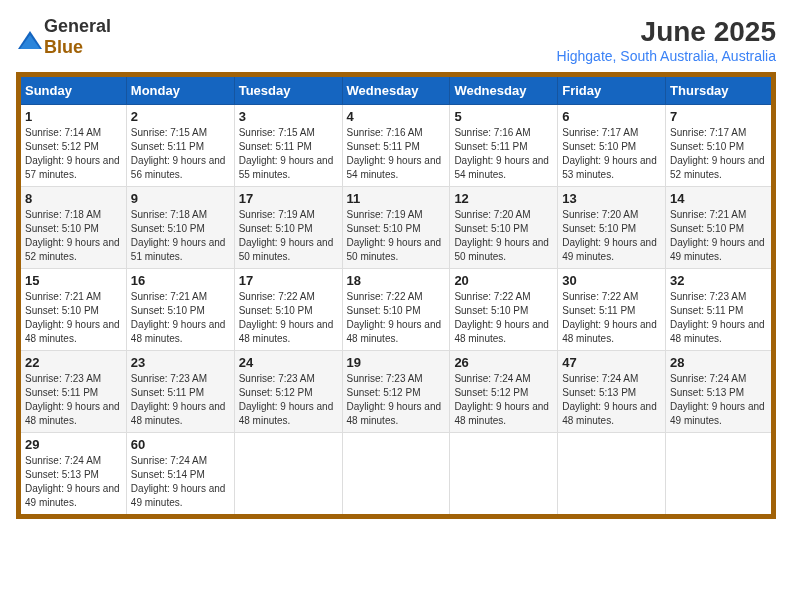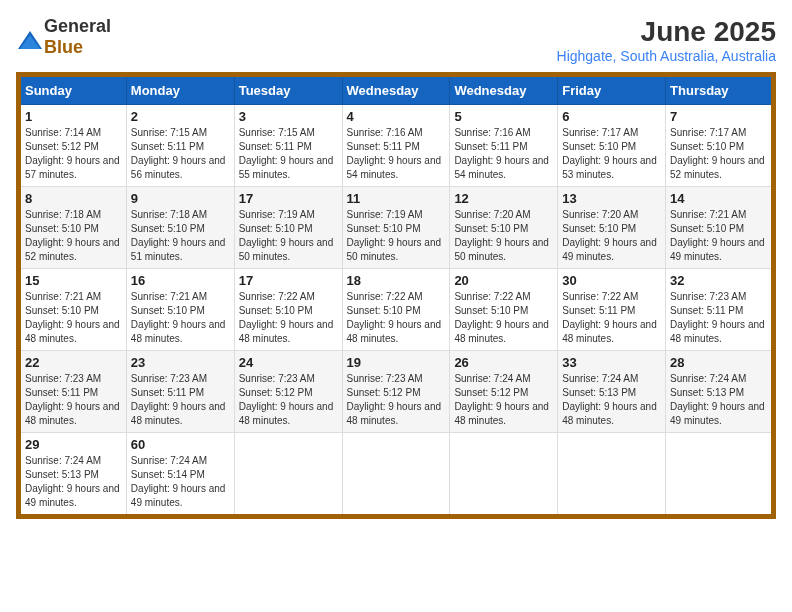--- a/index.html
+++ b/index.html
@@ -334,21 +334,21 @@
         </td>
         <td>
           <span class="day-number">26</span>
           <div class="day-info">
             Sunrise: 7:24 AM<br>
             Sunset: 5:12 PM<br>
             Daylight: 9 hours and 48 minutes.
           </div>
         </td>
         <td>
-          <span class="day-number">33</span>
+          <span class="day-number">47</span>
           <div class="day-info">
             Sunrise: 7:24 AM<br>
             Sunset: 5:13 PM<br>
             Daylight: 9 hours and 48 minutes.
           </div>
         </td>
         <td>
           <span class="day-number">28</span>
           <div class="day-info">
             Sunrise: 7:24 AM<br>

